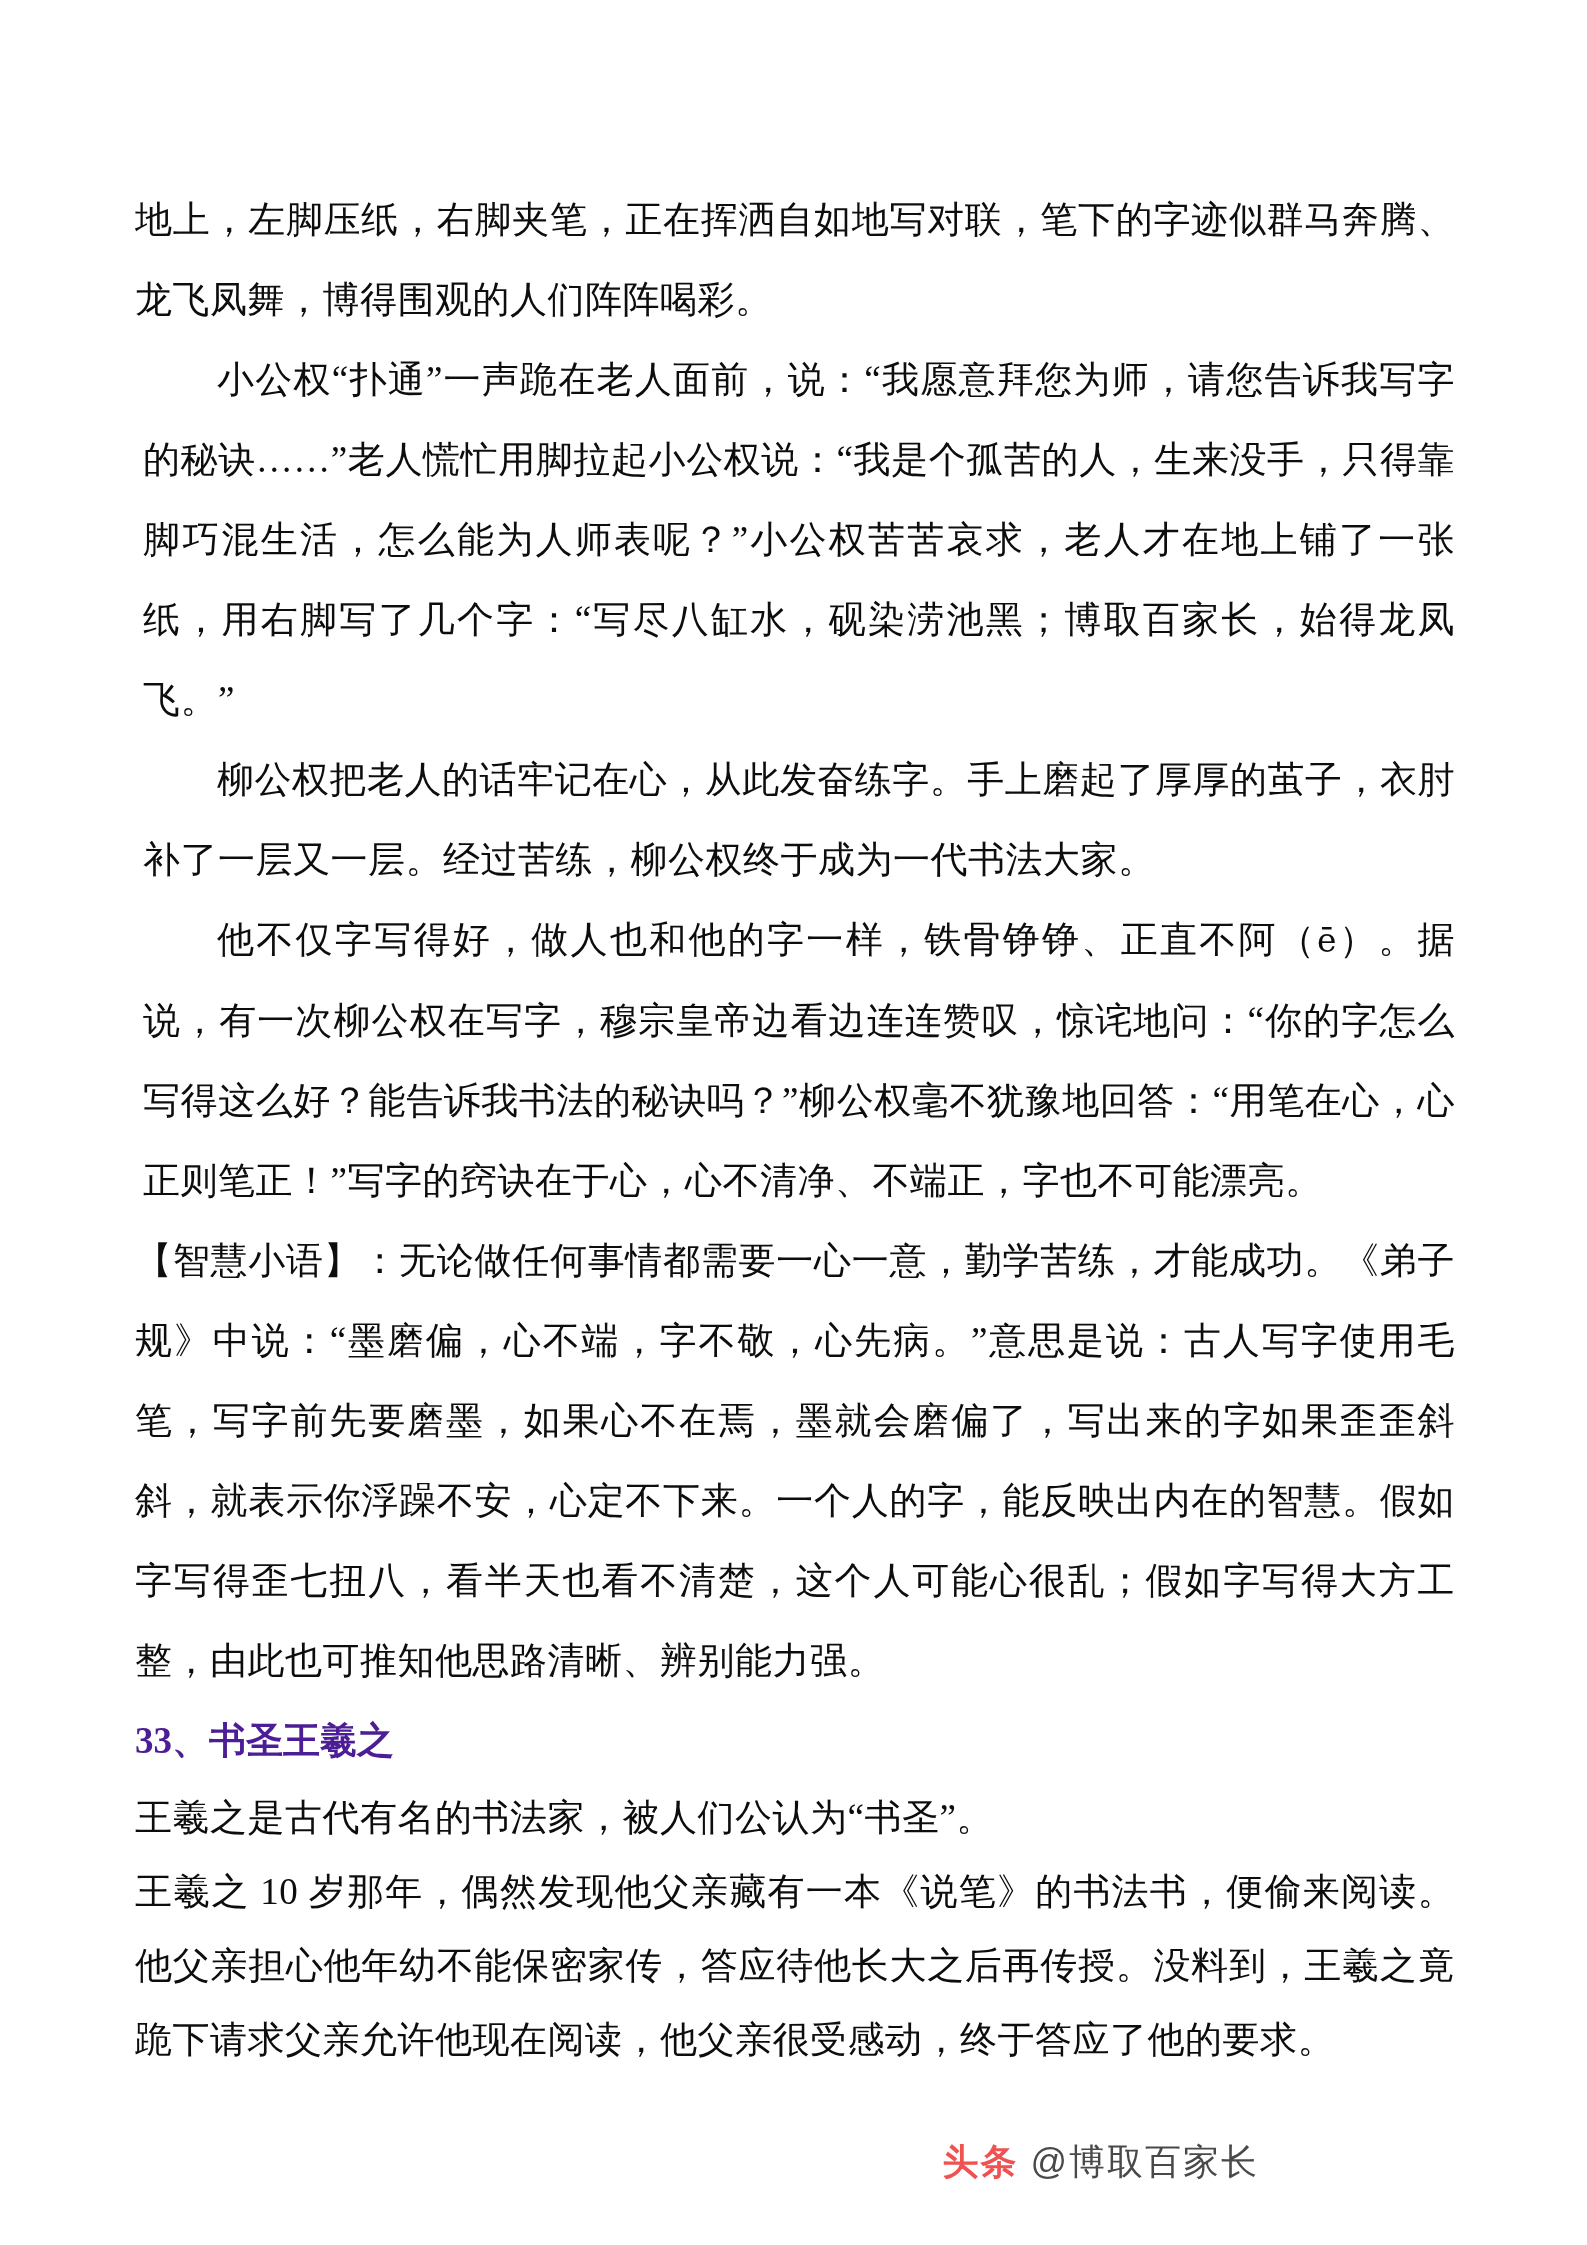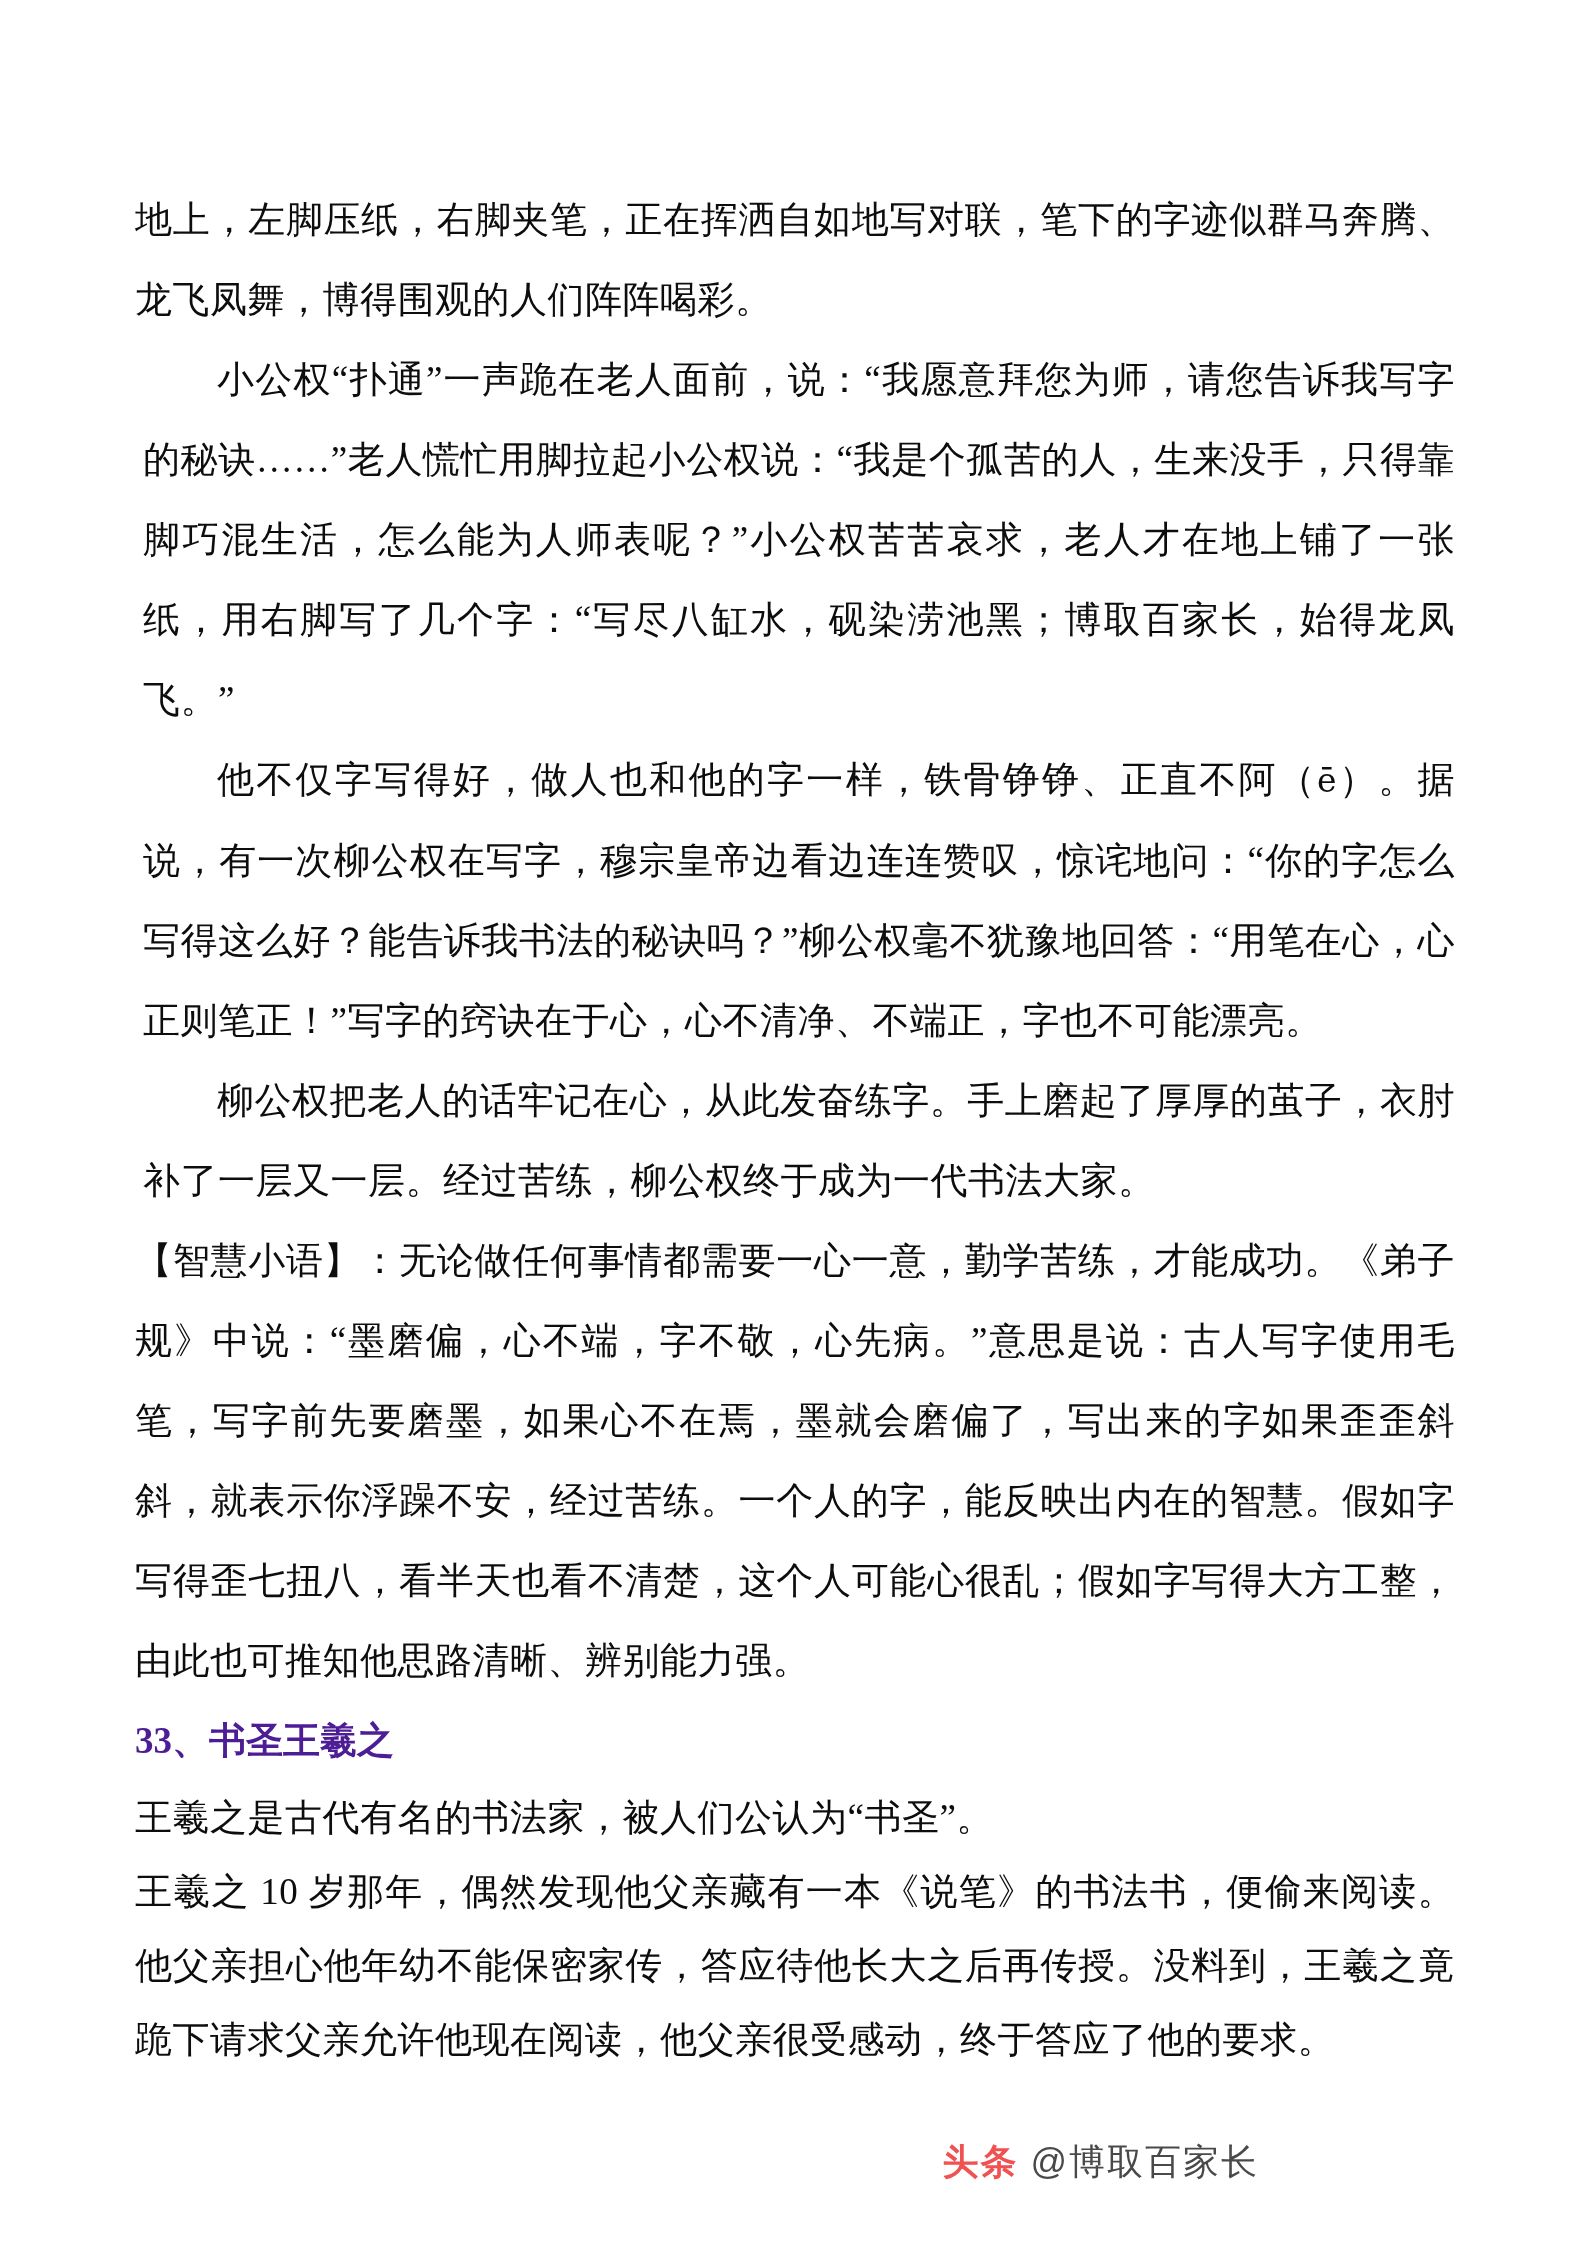--- a/index.html
+++ b/index.html
@@ -93,25 +93,25 @@
 <body>
 
 <div id="page">
 
   <div id="content">
 
     <p class="para noindent">地上，左脚压纸，右脚夹笔，正在挥洒自如地写对联，笔下的字迹似群马奔腾、龙飞凤舞，博得围观的人们阵阵喝彩。</p>
 
     <p class="para indent">小公权“扑通”一声跪在老人面前，说：“我愿意拜您为师，请您告诉我写字的秘诀……”老人慌忙用脚拉起小公权说：“我是个孤苦的人，生来没手，只得靠脚巧混生活，怎么能为人师表呢？”小公权苦苦哀求，老人才在地上铺了一张纸，用右脚写了几个字：“写尽八缸水，砚染涝池黑；博取百家长，始得龙凤飞。”</p>
 
+    <p class="para indent">柳公权把老人的话牢记在心，从此发奋练字。手上磨起了厚厚的茧子，衣肘补了一层又一层。经过苦练，柳公权终于成为一代书法大家。</p>
+
     <p class="para indent"><span>他不仅字写得好，做人也和他的字一样，铁骨铮铮、正直不阿（</span><span class="pinyin">ē</span><span>）。据说，有一次柳公权在写字，穆宗皇帝边看边连连赞叹，惊诧地问：“你的字怎么写得这么好？能告诉我书法的秘诀吗？”柳公权毫不犹豫地回答：“用笔在心，心正则笔正！”写字的窍诀在于心，心不清净、不端正，字也不可能漂亮。</span></p>
 
-    <p class="para indent">柳公权把老人的话牢记在心，从此发奋练字。手上磨起了厚厚的茧子，衣肘补了一层又一层。经过苦练，柳公权终于成为一代书法大家。</p>
-
-    <p class="para noindent">【智慧小语】：无论做任何事情都需要一心一意，勤学苦练，才能成功。《弟子规》中说：“墨磨偏，心不端，字不敬，心先病。”意思是说：古人写字使用毛笔，写字前先要磨墨，如果心不在焉，墨就会磨偏了，写出来的字如果歪歪斜斜，就表示你浮躁不安，经过苦练。一个人的字，能反映出内在的智慧。假如字写得歪七扭八，看半天也看不清楚，这个人可能心很乱；假如字写得大方工整，由此也可推知他思路清晰、辨别能力强。</p>
+    <p class="para noindent">【智慧小语】：无论做任何事情都需要一心一意，勤学苦练，才能成功。《弟子规》中说：“墨磨偏，心不端，字不敬，心先病。”意思是说：古人写字使用毛笔，写字前先要磨墨，如果心不在焉，墨就会磨偏了，写出来的字如果歪歪斜斜，就表示你浮躁不安，心定不下来。一个人的字，能反映出内在的智慧。假如字写得歪七扭八，看半天也看不清楚，这个人可能心很乱；假如字写得大方工整，由此也可推知他思路清晰、辨别能力强。</p>
 
     <h2 class="heading">33、书圣王羲之</h2>
 
     <p class="para noindent tight">王羲之是古代有名的书法家，被人们公认为“书圣”。</p>
 
     <p class="para noindent tight">王羲之 10 岁那年，偶然发现他父亲藏有一本《说笔》的书法书，便偷来阅读。他父亲担心他年幼不能保密家传，答应待他长大之后再传授。没料到，王羲之竟跪下请求父亲允许他现在阅读，他父亲很受感动，终于答应了他的要求。</p>
 
   </div>
 
   <div id="watermark">

